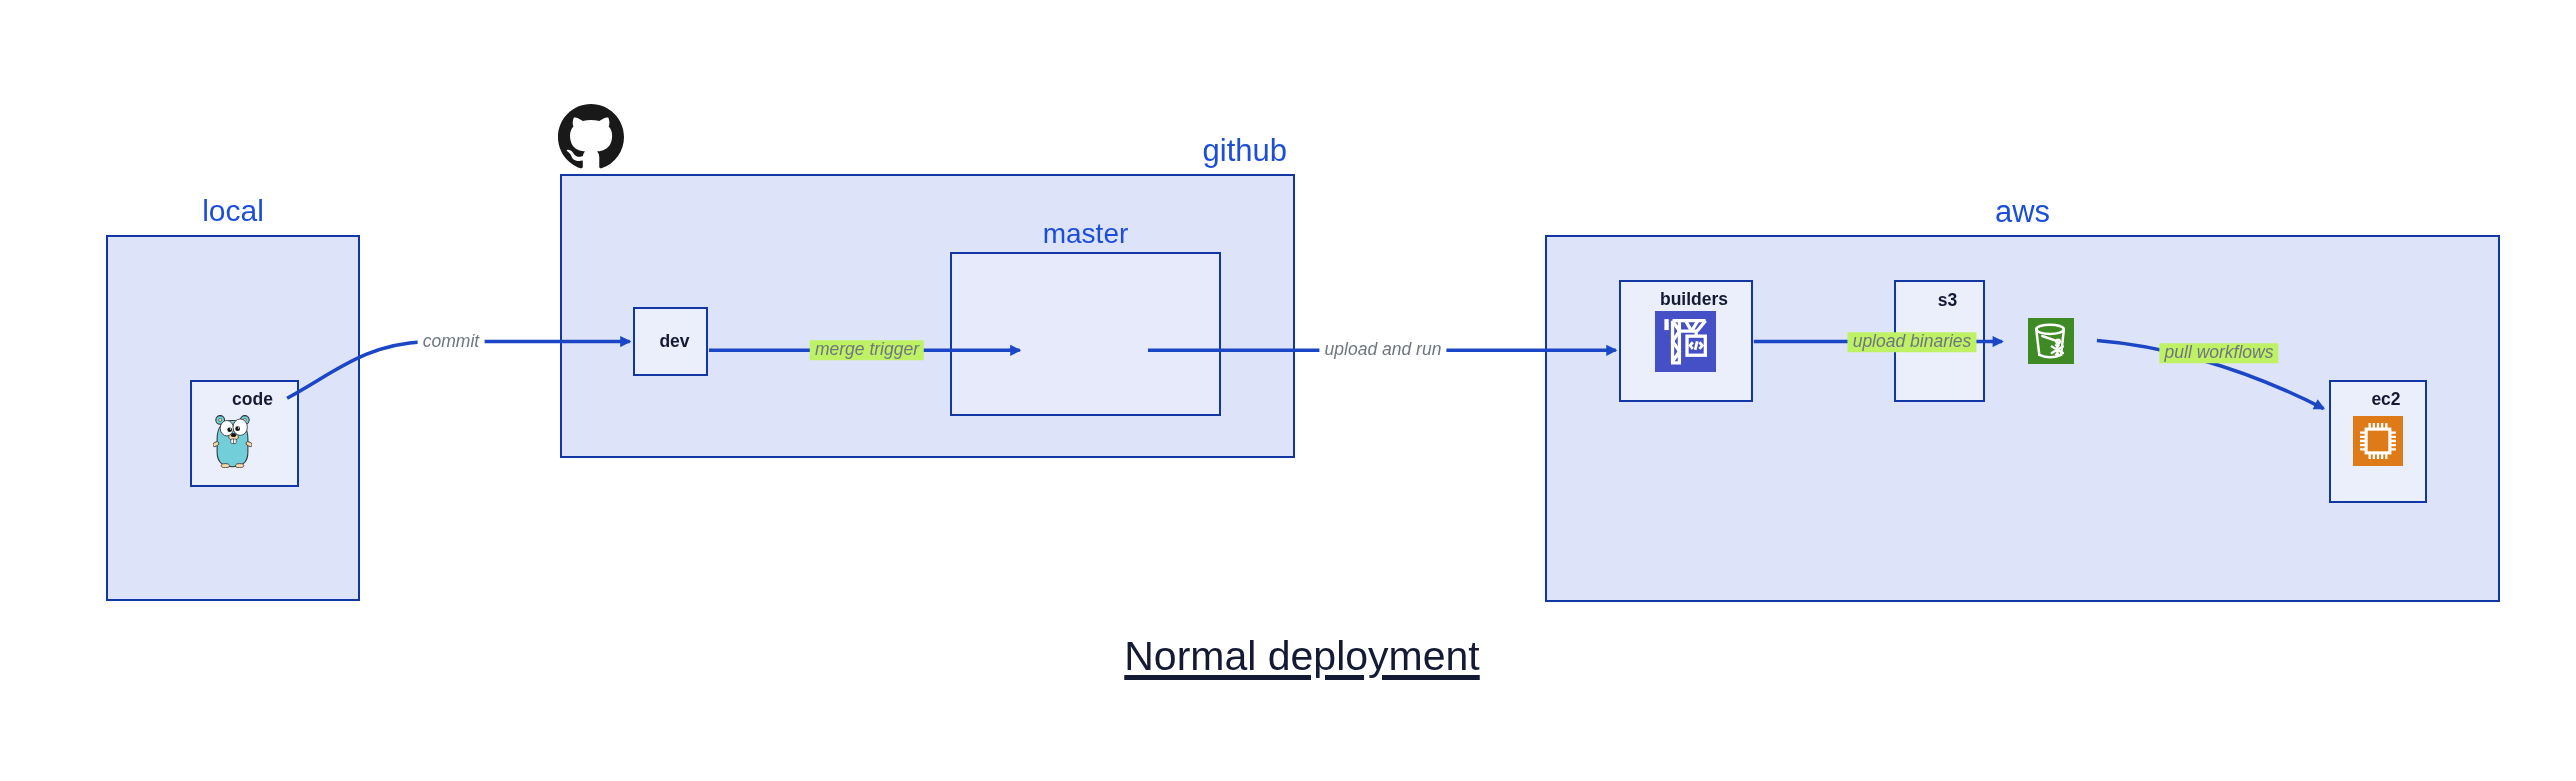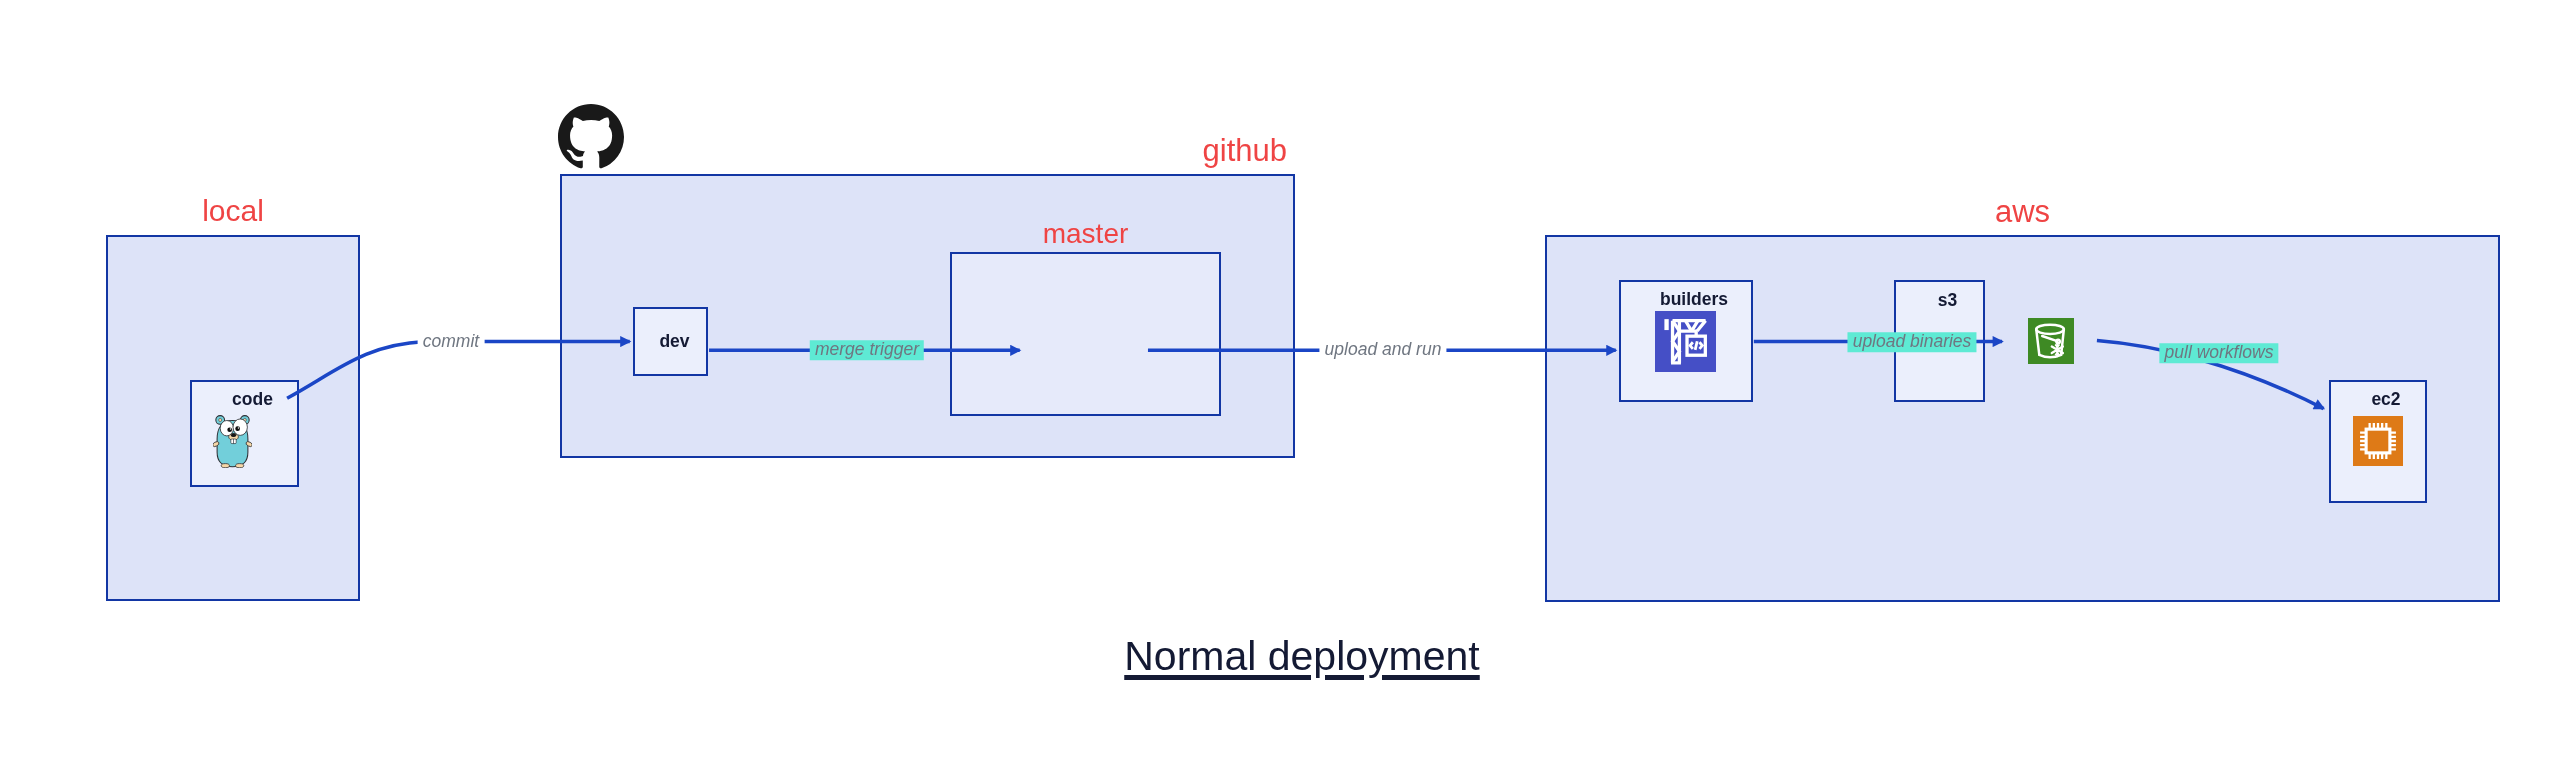--- a/index.html
+++ b/index.html
@@ -1,27 +1,27 @@
 <!DOCTYPE html>
 <html style="font-size:8.2px"><head>
 <meta charset="utf-8">
 <style>
   html,body{margin:0;padding:0;background:#ffffff;}
   #canvas{position:relative;width:2604px;height:781px;background:#ffffff;overflow:hidden;
           font-family:"Liberation Sans", sans-serif;color:#141a34;}
   .group-box{position:absolute;background:#dde3f8;border:2.6px solid #1236a4;box-sizing:border-box;}
   .master-box{position:absolute;background:#e6eafa;border:2.6px solid #1236a4;box-sizing:border-box;}
   .node-box{position:absolute;background:#ebeffc;border:2.6px solid #1236a4;box-sizing:border-box;}
-  .group-label{position:absolute;font-size:30px;color:#ef4444;white-space:nowrap;}
+  .group-label{position:absolute;font-size:30px;color:#1d4ed8;white-space:nowrap;}
   .center-text{text-align:center;}
   .node-label{position:absolute;font-weight:bold;font-size:17.5px;color:#141a34;width:100%;text-align:center;white-space:nowrap;}
   .edge-label{position:absolute;transform:translate(-50%,-50%);font-style:italic;font-size:17.5px;
               color:#6f7681;white-space:nowrap;padding:1px 5.2px;line-height:1;}
   .bg-white{background:#ffffff;}
-  .bg-group{background:#5eead4;}
+  .bg-group{background:#bef264;}
   svg.overlay{position:absolute;left:0;top:0;z-index:40;}
   .icon-tile{position:absolute;display:flex;align-items:center;justify-content:center;}
   .node-box,.group-box,.master-box{z-index:10;padding-left:8px;}
   .lvl2{z-index:20;}
   .lvl3{z-index:30;}
   .label-layer{z-index:50;}
   #title{position:absolute;left:0;top:633px;width:100%;text-align:center;font-size:41px;color:#141a34;
          text-decoration:underline;text-decoration-thickness:4.6px;text-underline-offset:5.2px;}
 </style>
 </head>

